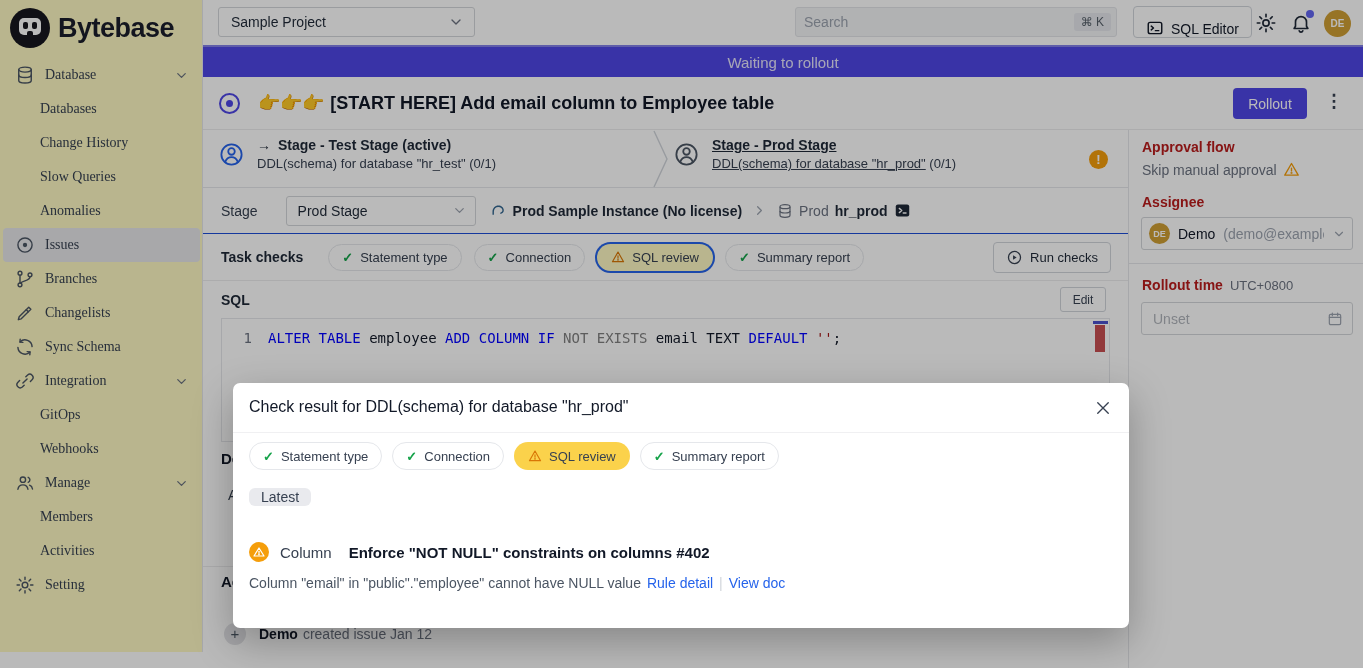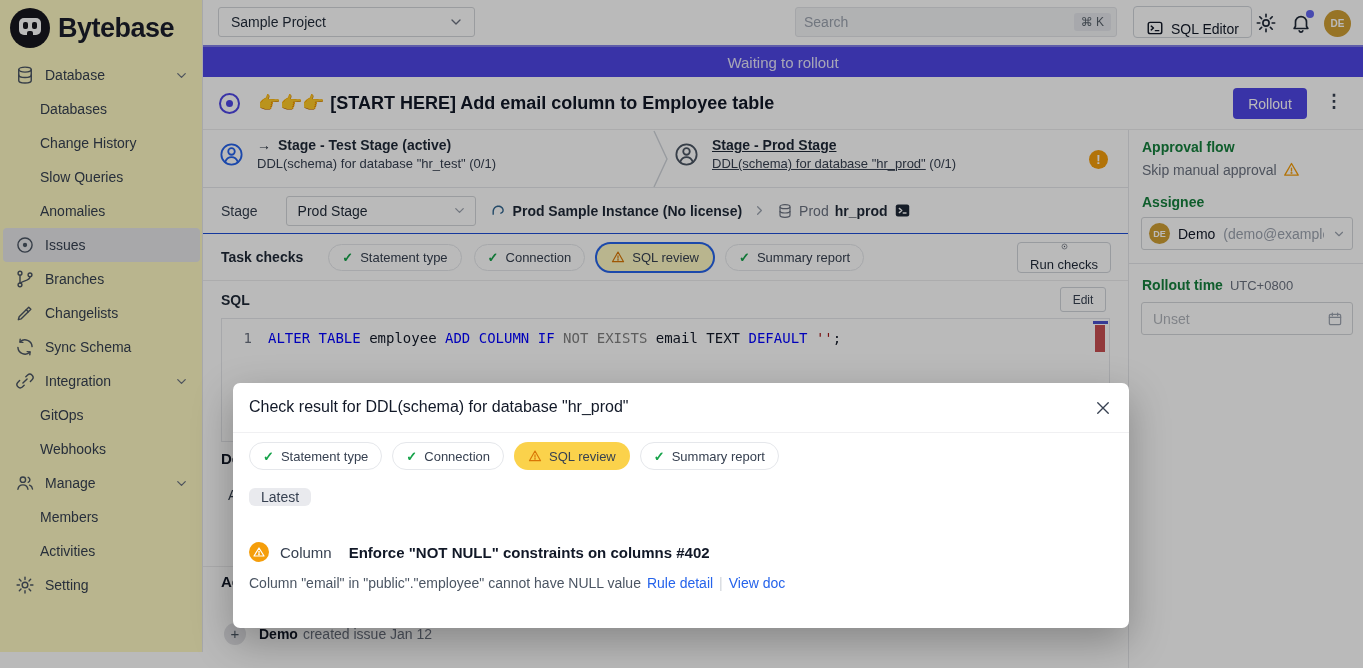--- a/index.html
+++ b/index.html
@@ -12,21 +12,21 @@
   
   #sidebar { left:0; top:0; width:203px; height:652px; background:#fef9c3; border-right:1px solid #e5e7eb; }
   #logo { position:absolute; left:10px; top:8px; display:flex; align-items:center; gap:8px; }
   .logo-mark { position:relative; width:40px; height:40px; background:#17171f; border-radius:50%; }
   .logo-face { position:absolute; left:9px; top:10px; width:22px; height:17px; background:#fff; border-radius:5px; }
   .logo-eye { position:absolute; top:4px; width:5px; height:7px; background:#17171f; border-radius:2px; }
   .logo-gap { position:absolute; left:8px; top:12px; width:6px; height:8px; background:#17171f; border-radius:2px;}
   .logo-text { font-size:27px; font-weight:800; letter-spacing:-0.5px; color:#1b1e2b; }
   #nav { position:absolute; left:0; top:58px; width:203px; }
   .nav-item { position:relative; display:flex; align-items:center; height:34px; padding-left:15px; gap:10px;
-              font-size:14px; color:#374151; cursor:pointer; }
+              font-size:14px; color:#374151; cursor:pointer;font-family:Liberation Serif, serif; }
   .nav-item.sub { padding-left:40px; }
   .nav-item.active { background:#e6e7ea; border-radius:4px; margin:0 3px; padding-left:12px; }
   .nav-ic { width:20px; height:20px; color:#4b5563; flex:0 0 20px; }
   .nav-chev { position:absolute; right:14px; width:15px; height:15px; color:#6b7280; }
 
   
   #topbar { left:203px; top:0; width:1160px; height:46px; background:#fff; }
   #project-select { position:absolute; left:15px; top:7px; width:257px; height:30px; border:1px solid #d4d6da;
       border-radius:3px; background:#fff; display:flex; align-items:center; padding:0 10px 0 12px; font-size:14px; color:#1f2937; }
   #project-select .chev { margin-left:auto; width:16px; height:16px; color:#6b7280; }
@@ -91,21 +91,21 @@
   #task-checks { top:103px; height:48px; border-top:1px solid #1d4ed8; border-bottom:1px solid #ececee;
       display:flex; align-items:center; }
   #task-checks-label { margin-left:18px; font-size:14px; font-weight:600; color:#1f2937; margin-right:25px; }
   .pill { display:flex; align-items:center; gap:7px; height:27px; padding:0 13px; border:1px solid #e5e7eb;
       border-radius:14px; background:#fff; font-size:13px; color:#374151; margin-right:12px; }
   .pill .ck { color:#16a34a; font-size:13px; font-weight:700; }
   .pill .warn-ic { width:14px; height:14px; color:#d97706; }
   .pill.warn-ring { background:#fef9c3; box-shadow:0 0 0 2px #2563eb; border-color:transparent; }
   .pill.warn-active { background:#fbd24b; border-color:transparent; }
   #run-checks-btn { position:absolute; right:17px; top:8px; height:31px; padding:0 12px; display:flex; align-items:center;
-      gap:7px; border:1px solid #d1d5db; border-radius:4px; background:#fff; font-size:13px; font-weight:500; color:#1f2937;flex-direction:column; }
+      gap:7px; border:1px solid #d1d5db; border-radius:4px; background:#fff; font-size:13px; font-weight:500; color:#1f2937; }
   .play-ic { width:17px; height:17px; color:#374151; }
 
   
   #sql-head { top:151px; height:36px; }
   #sql-label { position:absolute; left:18px; top:11px; font-size:14px; font-weight:600; color:#1f2937; }
   #edit-btn { position:absolute; right:22px; top:6px; width:46px; height:25px; border:1px solid #d1d5db; border-radius:3px;
       background:#fff; font-size:12px; color:#374151; font-family:inherit; }
   #editor { top:188px; left:18px; width:889px; height:124px; border:1px solid #e5e7eb; background:#fff; position:absolute; }
   .code-line { position:absolute; left:0; top:9px; width:100%; white-space:pre; font-family:"DejaVu Sans Mono",monospace;
       font-size:14px; line-height:21px; }
@@ -120,21 +120,21 @@
   #activity-sec { top:436px; height:102px; border-top:1px solid #ececee; }
   #activity-heading { position:absolute; left:18px; top:6px; font-size:15px; font-weight:600; color:#111827; }
   #activity-item { position:absolute; left:21px; top:56px; display:flex; align-items:center; gap:13px; font-size:14px; }
   .plus-circle { width:22px; height:22px; border-radius:50%; background:#e2e3e6; color:#4b5563; font-size:15px;
       text-align:center; line-height:21px; }
   #activity-item .actor { font-weight:700; color:#111827; }
   #activity-item .act { color:#6b7280; margin-left:5px; }
 
   
   #right-panel { left:1128px; top:130px; width:235px; height:538px; background:#fff; border-left:1px solid #e5e7eb; }
-  .rp-h { font-size:14px; font-weight:700; color:#15803d; }
+  .rp-h { font-size:14px; font-weight:700; color:#b91c1c; }
   #approval-heading { position:absolute; left:13px; top:9px; }
   #skip-approval { position:absolute; left:13px; top:31px; display:flex; align-items:center; gap:6px; font-size:14px; color:#6b7280; }
   .tri-warn { width:17px; height:17px; color:#f59e0b; }
   #assignee-heading { position:absolute; left:13px; top:64px; }
   #assignee-select { position:absolute; left:12px; top:87px; width:212px; height:33px; border:1px solid #d4d6da;
       border-radius:3px; display:flex; align-items:center; gap:8px; padding:0 6px 0 7px; overflow:hidden; }
   #assignee-select .avatar { width:21px; height:21px; font-size:9px; flex:0 0 21px; }
   #assignee-select .aname { font-size:14px; color:#111827; white-space:nowrap; }
   #assignee-select .amail { font-size:14px; color:#9ca3af; white-space:nowrap; overflow:hidden; }
   #assignee-select .chev { margin-left:auto; width:14px; height:14px; color:#9ca3af; flex:0 0 14px; }

